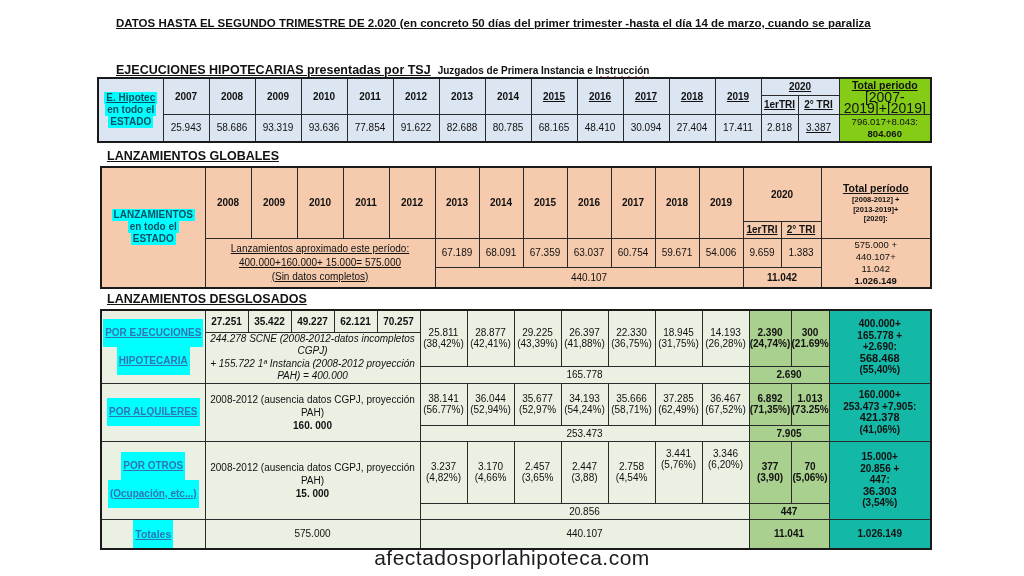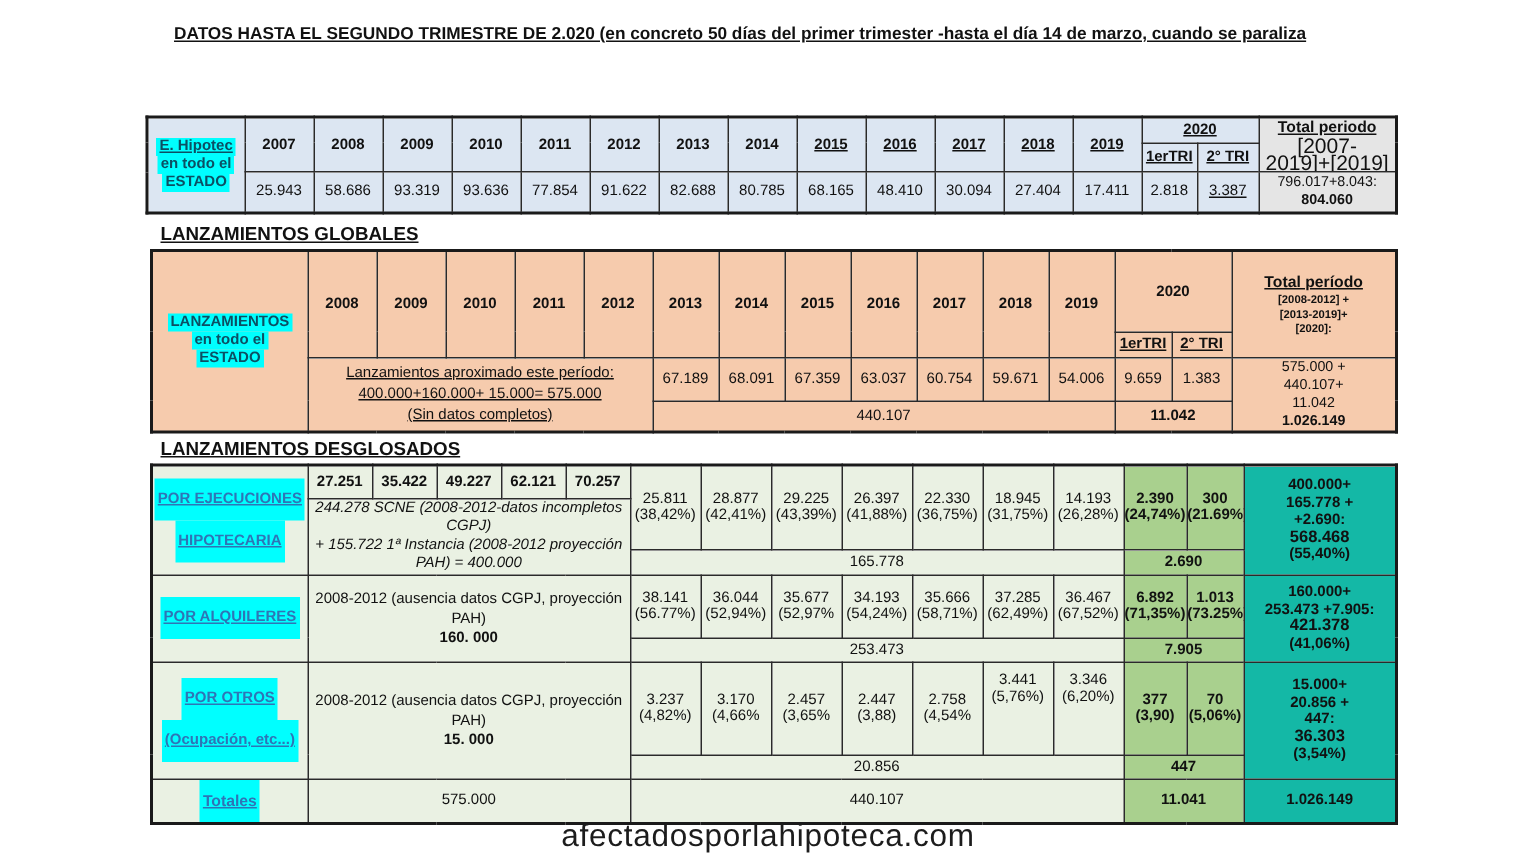--- a/index.html
+++ b/index.html
@@ -24,21 +24,21 @@
   .u{text-decoration:underline}
   .b{font-weight:bold}
   .yr{font-weight:bold;font-size:10.5px}
   .sm{font-size:7.5px;font-weight:bold}
   .hl{display:inline-block;background:#00ffff;color:#0c4f63;font-weight:bold;padding:0 2px}
   .hlb{display:inline-block;background:#00ffff;color:#2e75b6;font-weight:bold;text-decoration:underline;padding:8px 2px}
   .lbl{font-size:9.5px;line-height:12px}
 
   
   .t1 td{background:#dce6f2}
-  .t1 td.tot{background:#e5e5e5}
+  .t1 td.tot{background:#84cc16}
   .tothdr-main{font-size:10.5px;font-weight:bold;text-decoration:underline;line-height:13px}
   .t1 .tothdr-sub{font-size:14px;font-weight:normal;line-height:11px}
   .totval{font-size:9.5px;line-height:12px}
 
   
   .t2 td{background:#f6cbad}
   .t2 .tothdr-sub{font-size:7.5px;font-weight:bold;line-height:9.5px}
   .note2{font-size:9px;line-height:14px}
   .note2 div{text-decoration:underline}
 
@@ -59,20 +59,23 @@
 </style>
 </head>
 <body>
 
 <div class="page">
 
   <div class="abs hdr">
     <div>DATOS HASTA EL SEGUNDO TRIMESTRE DE 2.020 (en concreto 50 días del primer trimester -hasta el día 14 de marzo, cuando se paraliza</div>
   </div>
 
+  <div class="abs t1title" style="left:116px;top:60px;white-space:nowrap">
+    <span class="main">EJECUCIONES HIPOTECARIAS presentadas por TSJ</span><span class="sub"><span>Juzgados de Primera Instancia e </span><span class="sqred">Instrucción</span></span>
+  </div>
 
   <table class="abs tbl t1" style="left:97px;top:77px;width:833px">
     <colgroup>
       <col style="width:65px">
         <col style="width:46px">
         <col style="width:46px">
         <col style="width:46px">
         <col style="width:46px">
         <col style="width:46px">
         <col style="width:46px">

